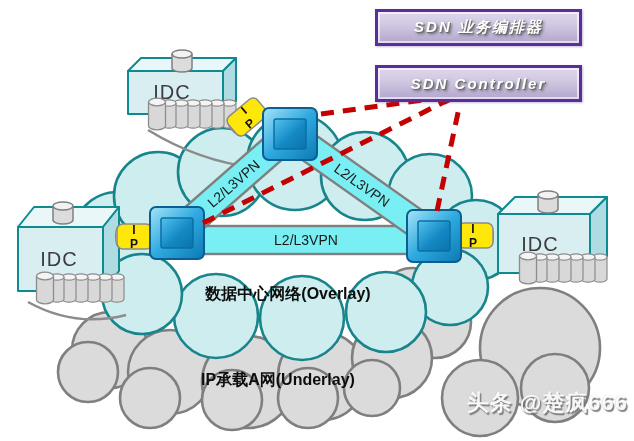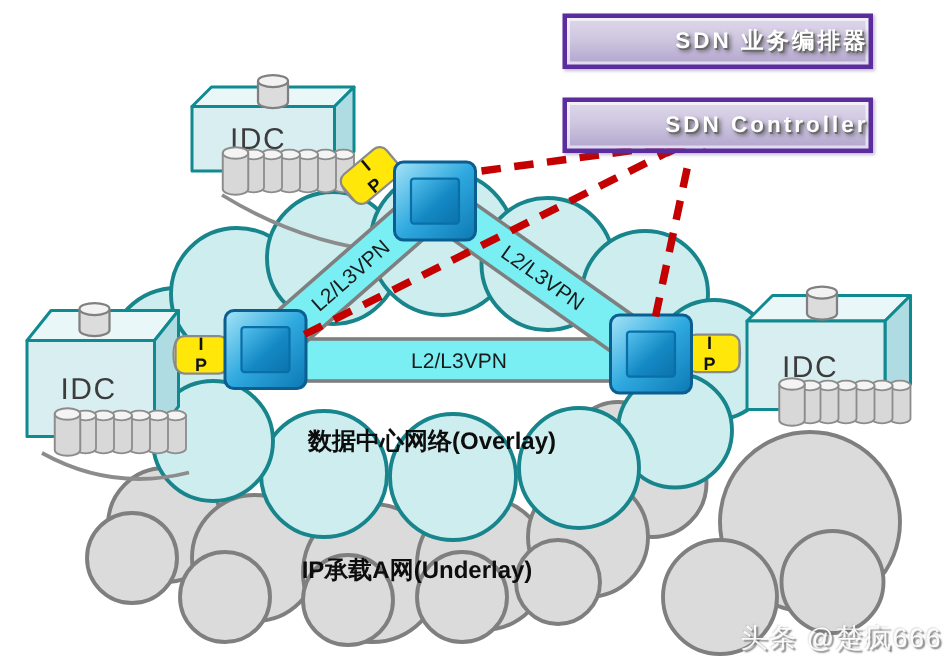--- a/index.html
+++ b/index.html
@@ -6,30 +6,31 @@
   #stage{
     position:relative;width:634px;height:441px;overflow:hidden;background:#fff;
     font-family:"Liberation Sans","DejaVu Sans",sans-serif;
   }
   #diagram{position:absolute;left:0;top:0;}
   .sdn-box{
     position:absolute;left:375px;width:201px;height:31px;
     border:3px solid #5B2C9E;
     background:linear-gradient(180deg,#DDD7EB 0%,#CFC7E0 45%,#B2A5CD 100%);
     box-shadow:inset 0 0 0 2px rgba(255,255,255,.6), 1px 1px 2px rgba(90,70,130,.35);
-    display:flex;align-items:center;justify-content:flex-end;
+    display:flex;align-items:center;justify-content:center;
     color:#fff;font-weight:bold;font-size:15px;letter-spacing:2px;
     text-shadow:1px 1px 0 #6b6b6b,2px 2px 3px rgba(70,70,70,.85);
     white-space:nowrap;
+    font-style:italic;
   }
   #sdn-orchestrator{top:9px;}
   #sdn-controller{top:65px;}
   #watermark{
-    position:absolute;right:6px;bottom:4px;
-    color:rgba(255,255,255,.92);font-size:18px;font-weight:normal;letter-spacing:1px;
+    position:absolute;right:6px;bottom:23px;
+    color:rgba(255,255,255,.92);font-size:22px;font-weight:bold;letter-spacing:1px;
     text-shadow:1.5px 1.5px 1px rgba(110,110,110,.85),-0.5px -0.5px 1px rgba(160,160,160,.4);
     white-space:nowrap;
   }
   text{font-family:"Liberation Sans","DejaVu Sans",sans-serif;}
   .cloud-label{font-size:16px;font-weight:bold;fill:#0d0d0d;}
   .link-label{font-size:14px;fill:#1a1a1a;}
   .idc-label{font-size:20px;fill:#3c3c3c;letter-spacing:1px;}
   .port-label{font-size:12px;font-weight:bold;fill:#111;}
 </style>
 </head>

